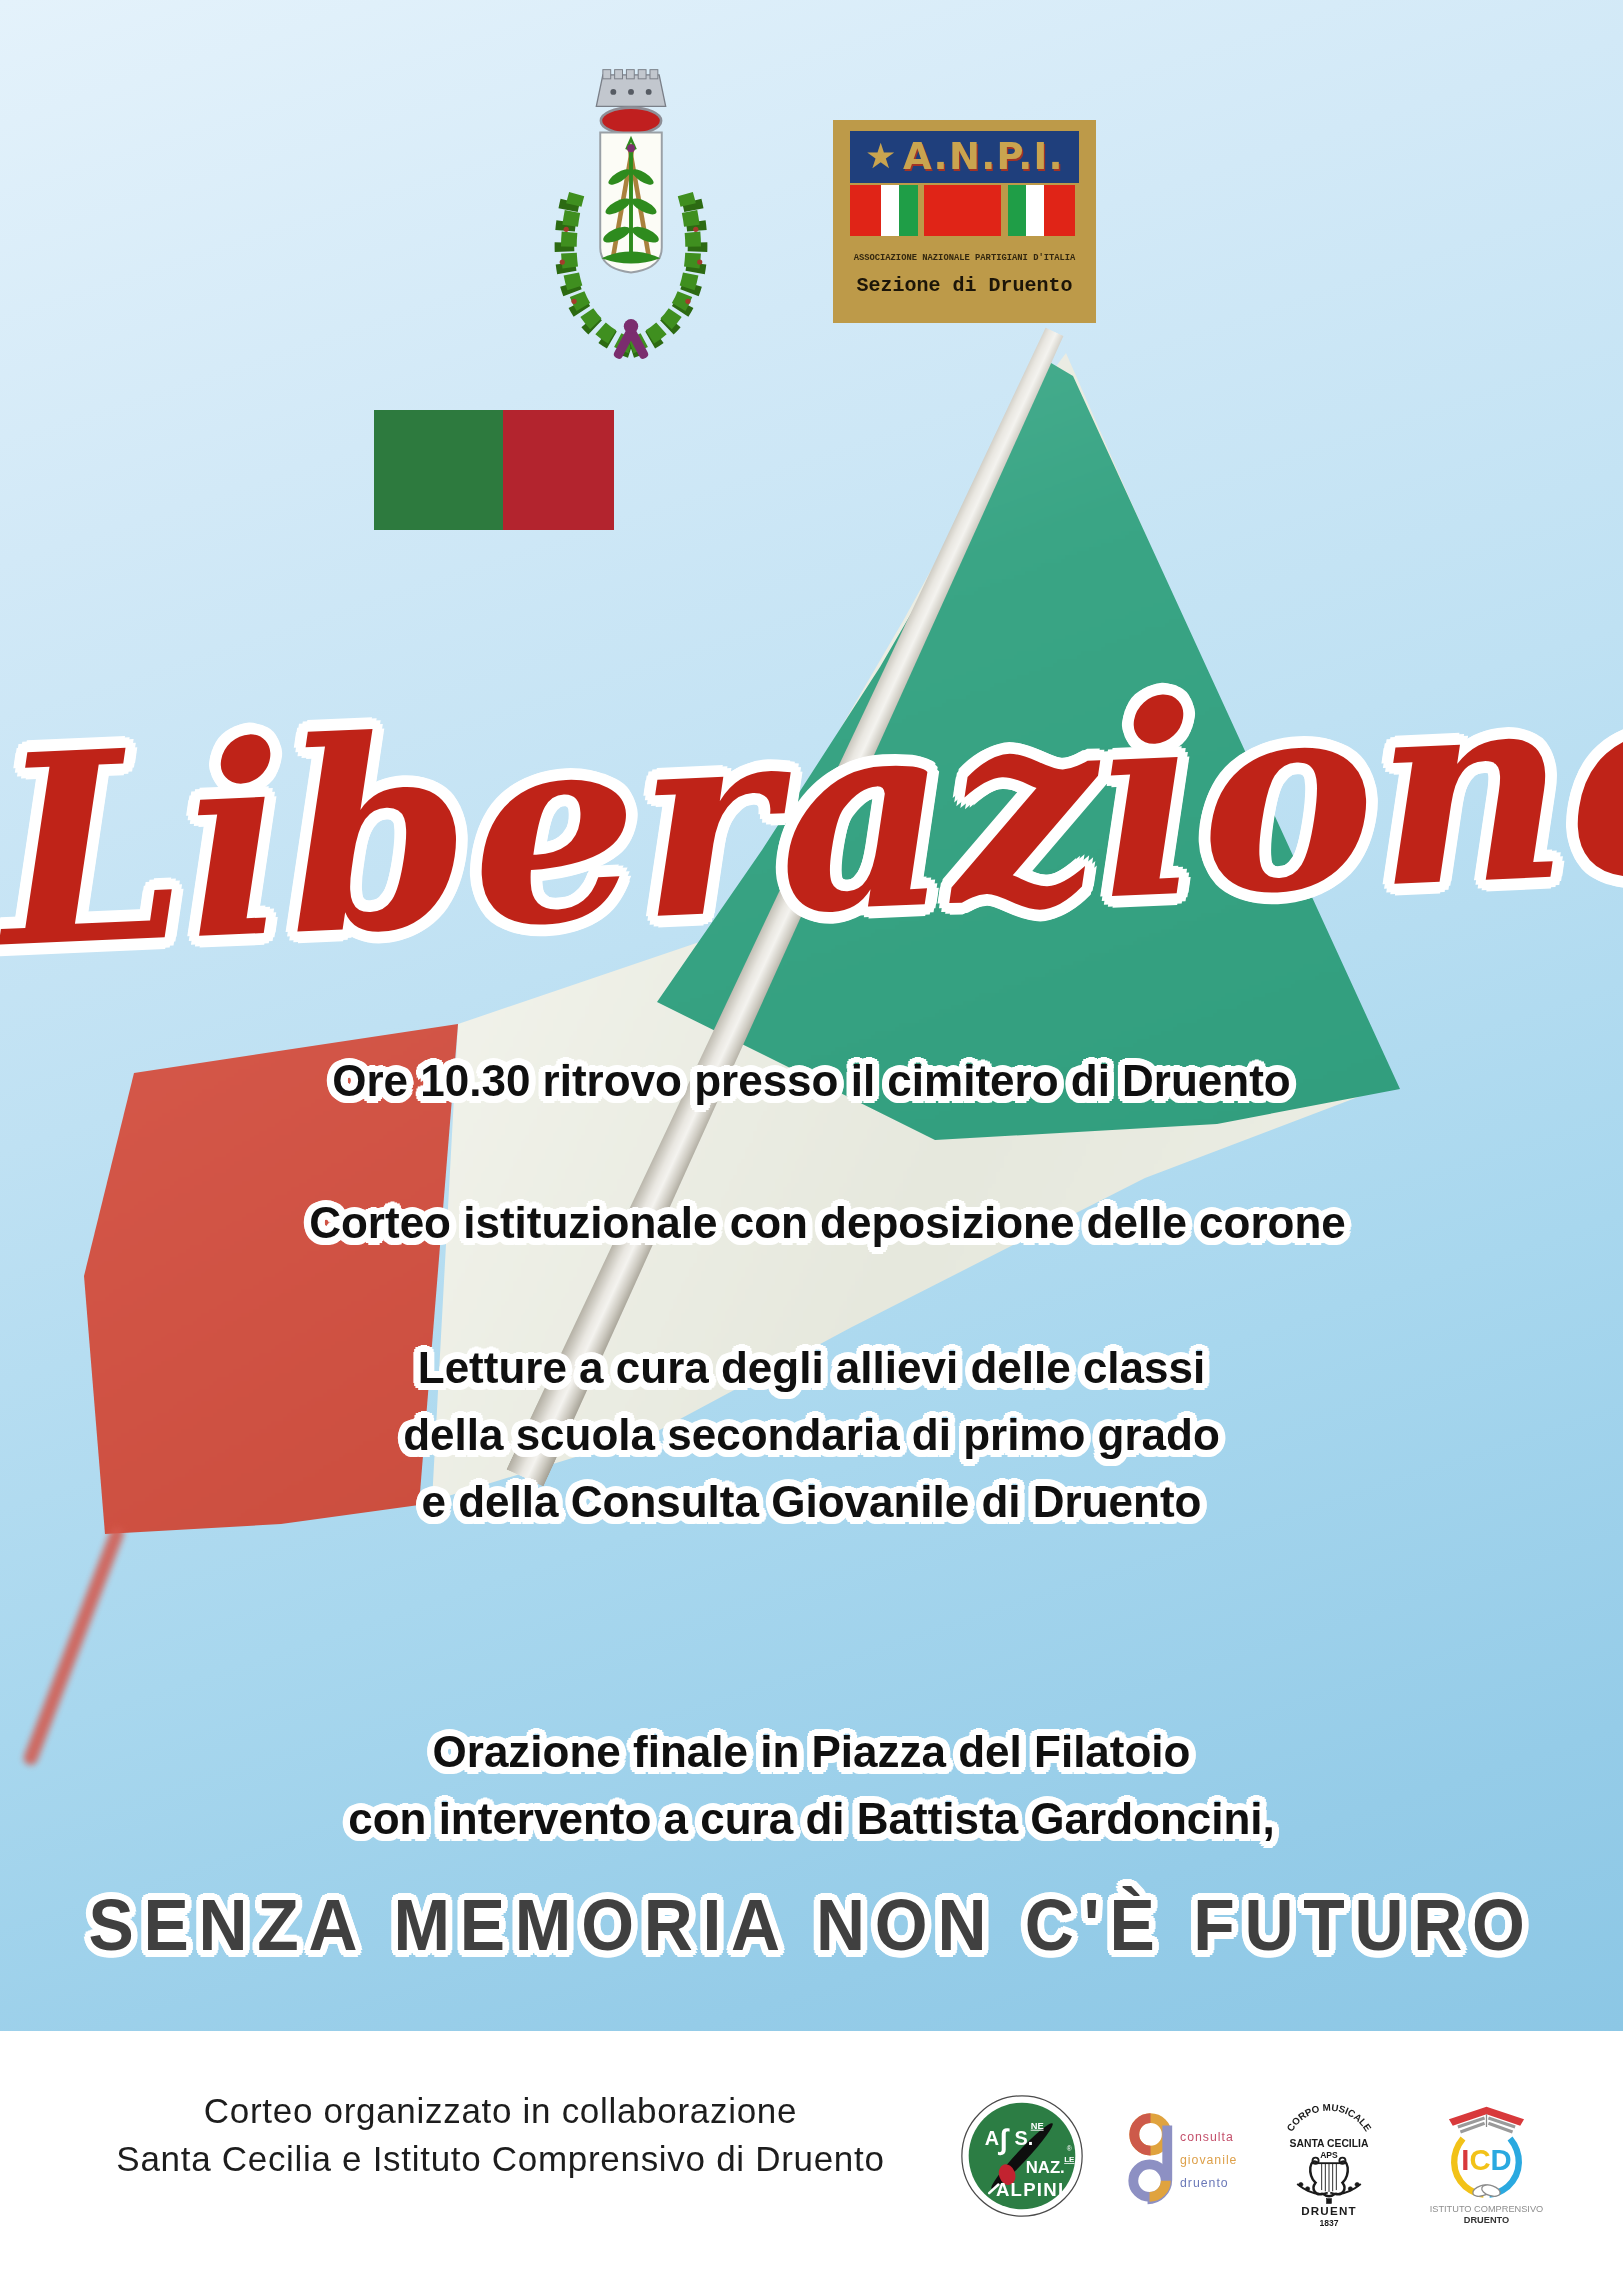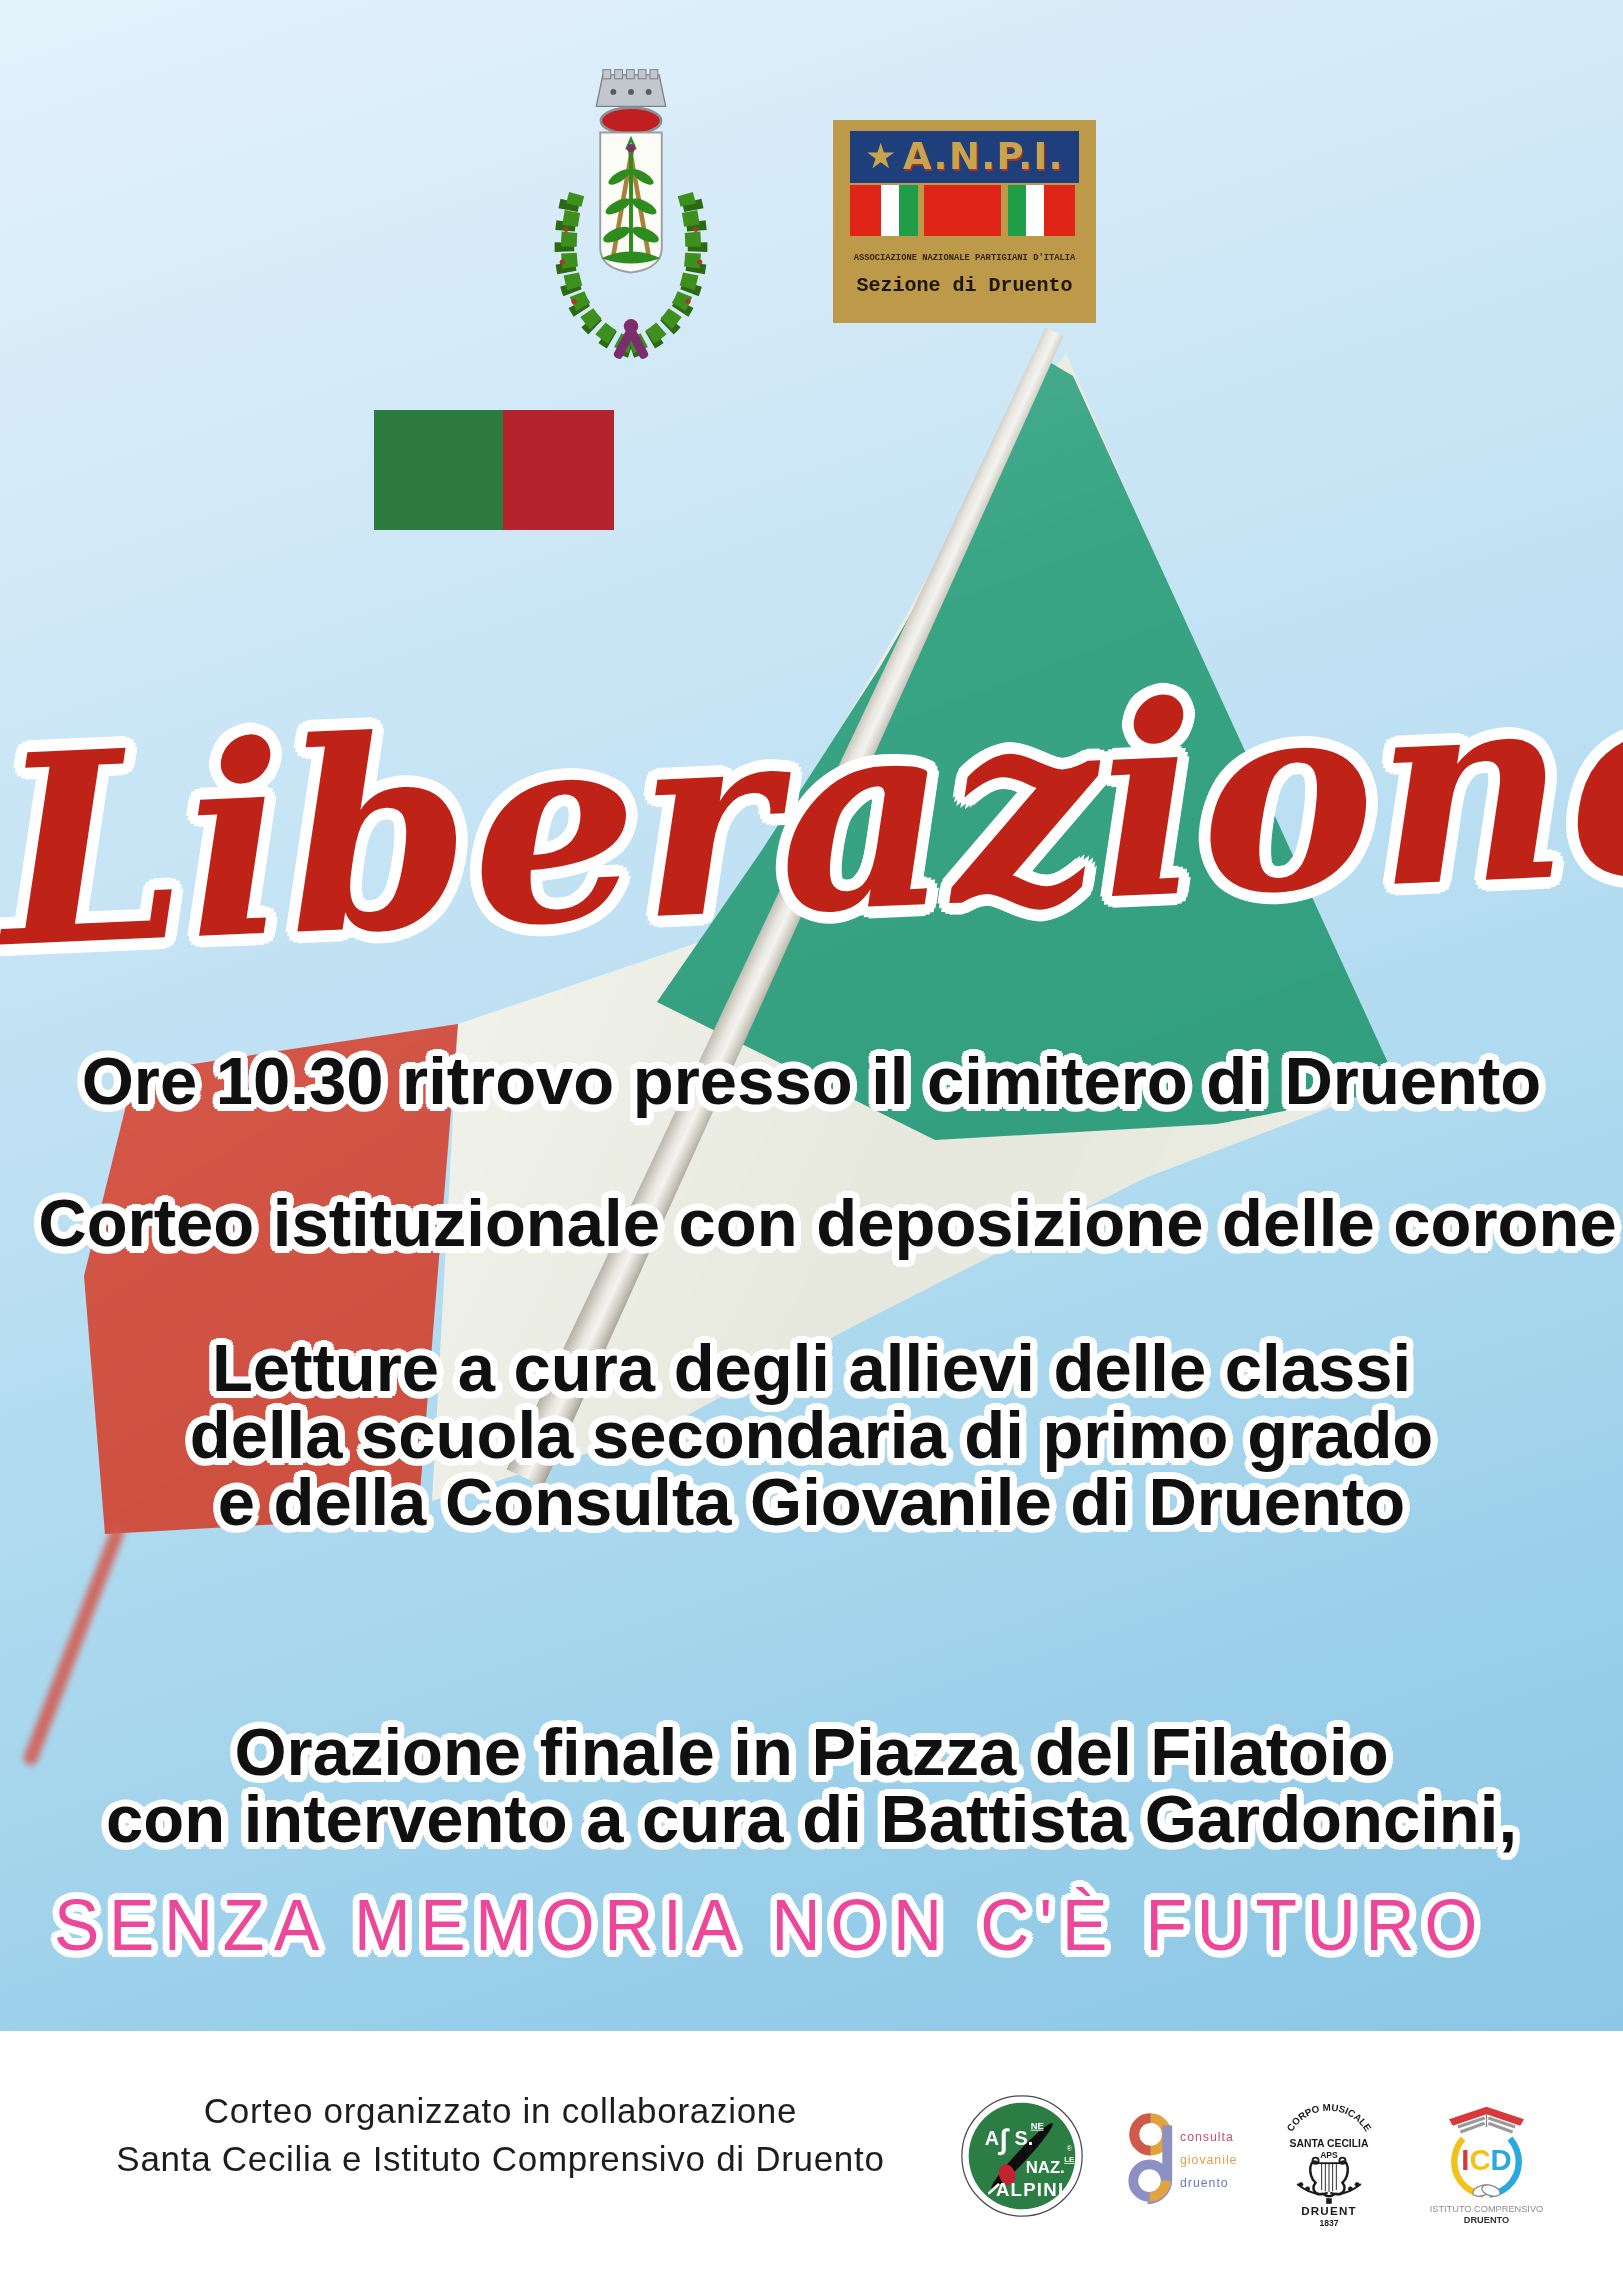--- a/index.html
+++ b/index.html
@@ -55,27 +55,27 @@
         transform:scaleX(0.84);white-space:nowrap;}
 
   
   .kicker{position:absolute;left:0;right:0;top:576px;text-align:center;font-size:60px;font-weight:800;
         color:#0e0e0e;letter-spacing:14.4px;line-height:72px;white-space:nowrap;}
   .script-title{position:absolute;left:0;right:0;top:664px;text-align:center;
         font-family:"DejaVu Serif",serif;font-style:italic;font-weight:bold;font-size:262px;line-height:307px;
         color:#bf2318;transform:rotate(-2.5deg);white-space:nowrap;letter-spacing:1.3px;}
 
   
-  .ev{position:absolute;left:0;right:0;text-align:center;font-size:67px;font-weight:800;color:#101010;
+  .ev{position:absolute;left:0;right:0;text-align:center;font-size:44px;font-weight:800;color:#101010;
         line-height:67px;white-space:nowrap;}
   .ev1{top:1047px;} .ev2{top:1189px;padding-left:32px;} .ev3{top:1334px;} .ev4{top:1718px;}
 
   
-  .slogan{position:absolute;left:0;right:0;top:1884px;font-size:73px;font-weight:400;
-        color:#ec4899;line-height:82px;white-space:nowrap;}
+  .slogan{position:absolute;left:0;right:0;top:1884px;text-align:center;font-size:73px;font-weight:700;
+        color:#404040;line-height:82px;white-space:nowrap;}
   .slogan .squeeze{display:inline-block;transform:scaleX(0.93);letter-spacing:10.5px;}
 
   
   .footer{position:absolute;left:0;top:2031px;width:1623px;height:288px;background:#ffffff;}
   .credits{position:absolute;left:85px;top:56px;width:831px;text-align:center;font-size:35px;
         line-height:48px;color:#1d1d1d;letter-spacing:0.7px;font-weight:400;}
   .flogo{position:absolute;}
   .flogo text{font-family:"Liberation Sans",sans-serif;}
 </style>
 </head>

